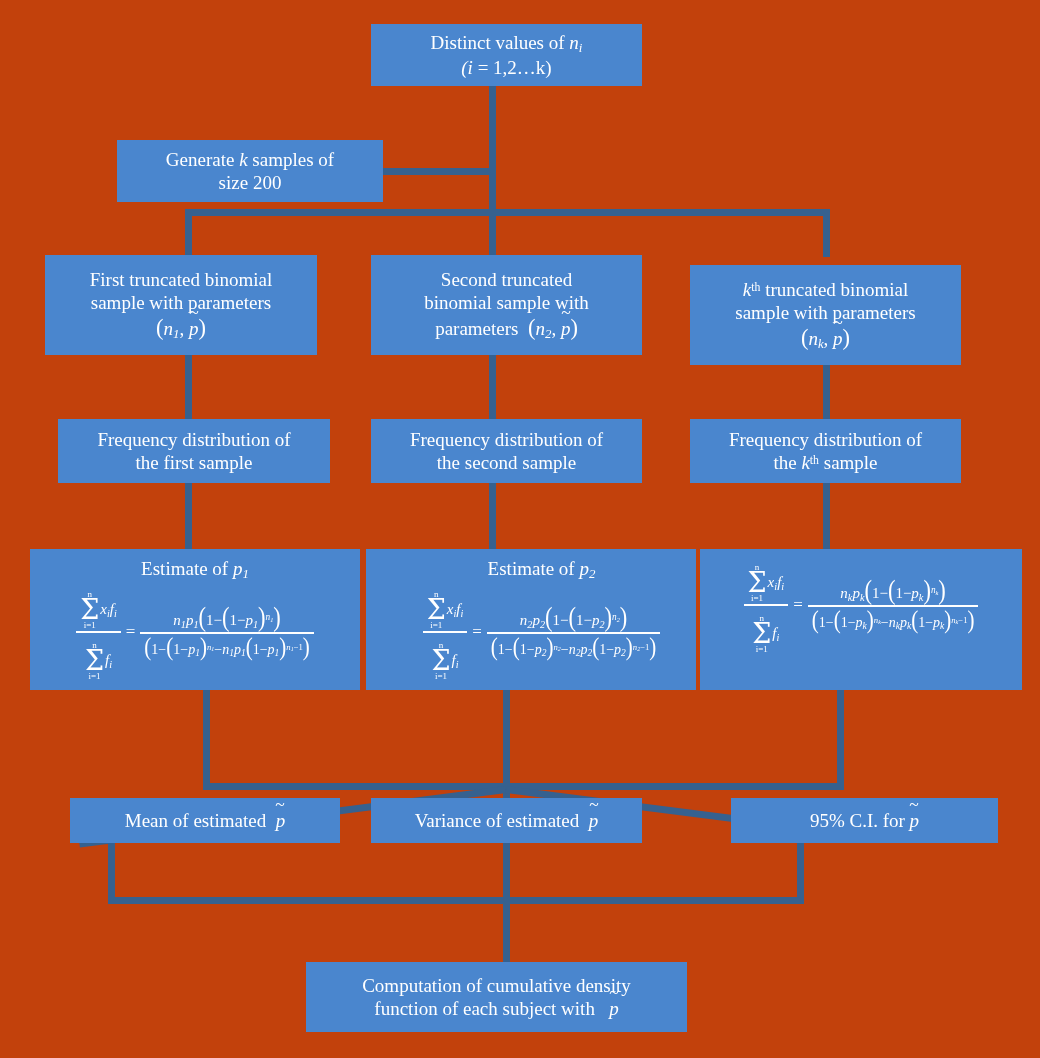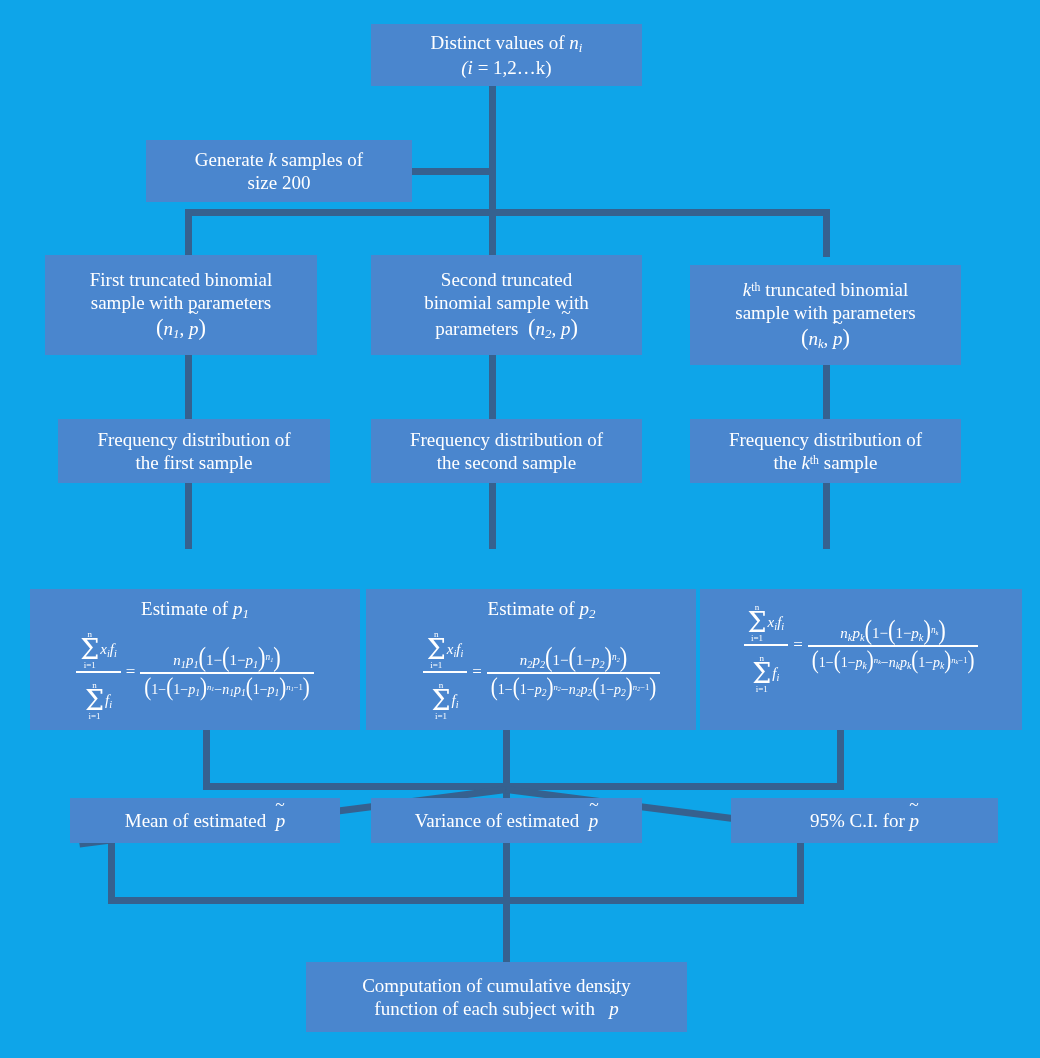--- a/index.html
+++ b/index.html
@@ -4,21 +4,21 @@
 <style>
   html,body{margin:0;padding:0;background:#ffffff;}
   body{
     font-family:"Liberation Serif","DejaVu Serif",serif;
     -webkit-font-smoothing:antialiased;
   }
   #stage{
     position:relative;
     width:1040px;
     height:1058px;
-    background:#0ea5e9;
+    background:#c2410c;
     overflow:hidden;
   }
   
   .box{
     position:absolute;
     background:#4a86ce;
     color:#ffffff;
     display:flex;
     align-items:center;
     justify-content:center;
@@ -56,21 +56,20 @@
     height:7px;
     background:#36618f;
     transform-origin:0 50%;
     z-index:2;
   }
   
   .fbox{
     flex-direction:column;
     justify-content:flex-start;
     padding:6px 6px 4px 6px;
-    margin-top:40px;
   }
   .ftitle{
     font-size:19px;
     margin:2px 0 0 0;
     width:100%;
     text-align:center;
   }
   .feq{
     display:flex;
     align-items:center;
@@ -142,21 +141,21 @@
   <div class="ln" style="left:108px;top:897px;width:696px;height:7px;"></div>
   <div class="ln" style="left:503px;top:897px;width:7px;height:65px;"></div>
 
   <div class="box" style="left:371px;top:24px;width:271px;height:62px;">
     <span class="tx">
       <span><span>Distinct values of </span><i class="it">n</i><sub class="s">i</sub></span><br>
       <span><i class="it">(i</i> = 1,2…k)</span>
     </span>
   </div>
 
-  <div class="box" style="left:117px;top:140px;width:266px;height:62px;margin-left:29px;">
+  <div class="box" style="left:117px;top:140px;width:266px;height:62px;">
     <span class="tx">
       <span><span>Generate </span><i class="it">k</i><span> samples of</span></span><br>
       <span>size 200</span>
     </span>
   </div>
 
   <div class="box" style="left:45px;top:255px;width:272px;height:100px;">
     <span class="tx">
       <span>First truncated binomial</span><br>
       <span>sample with parameters</span><br>

